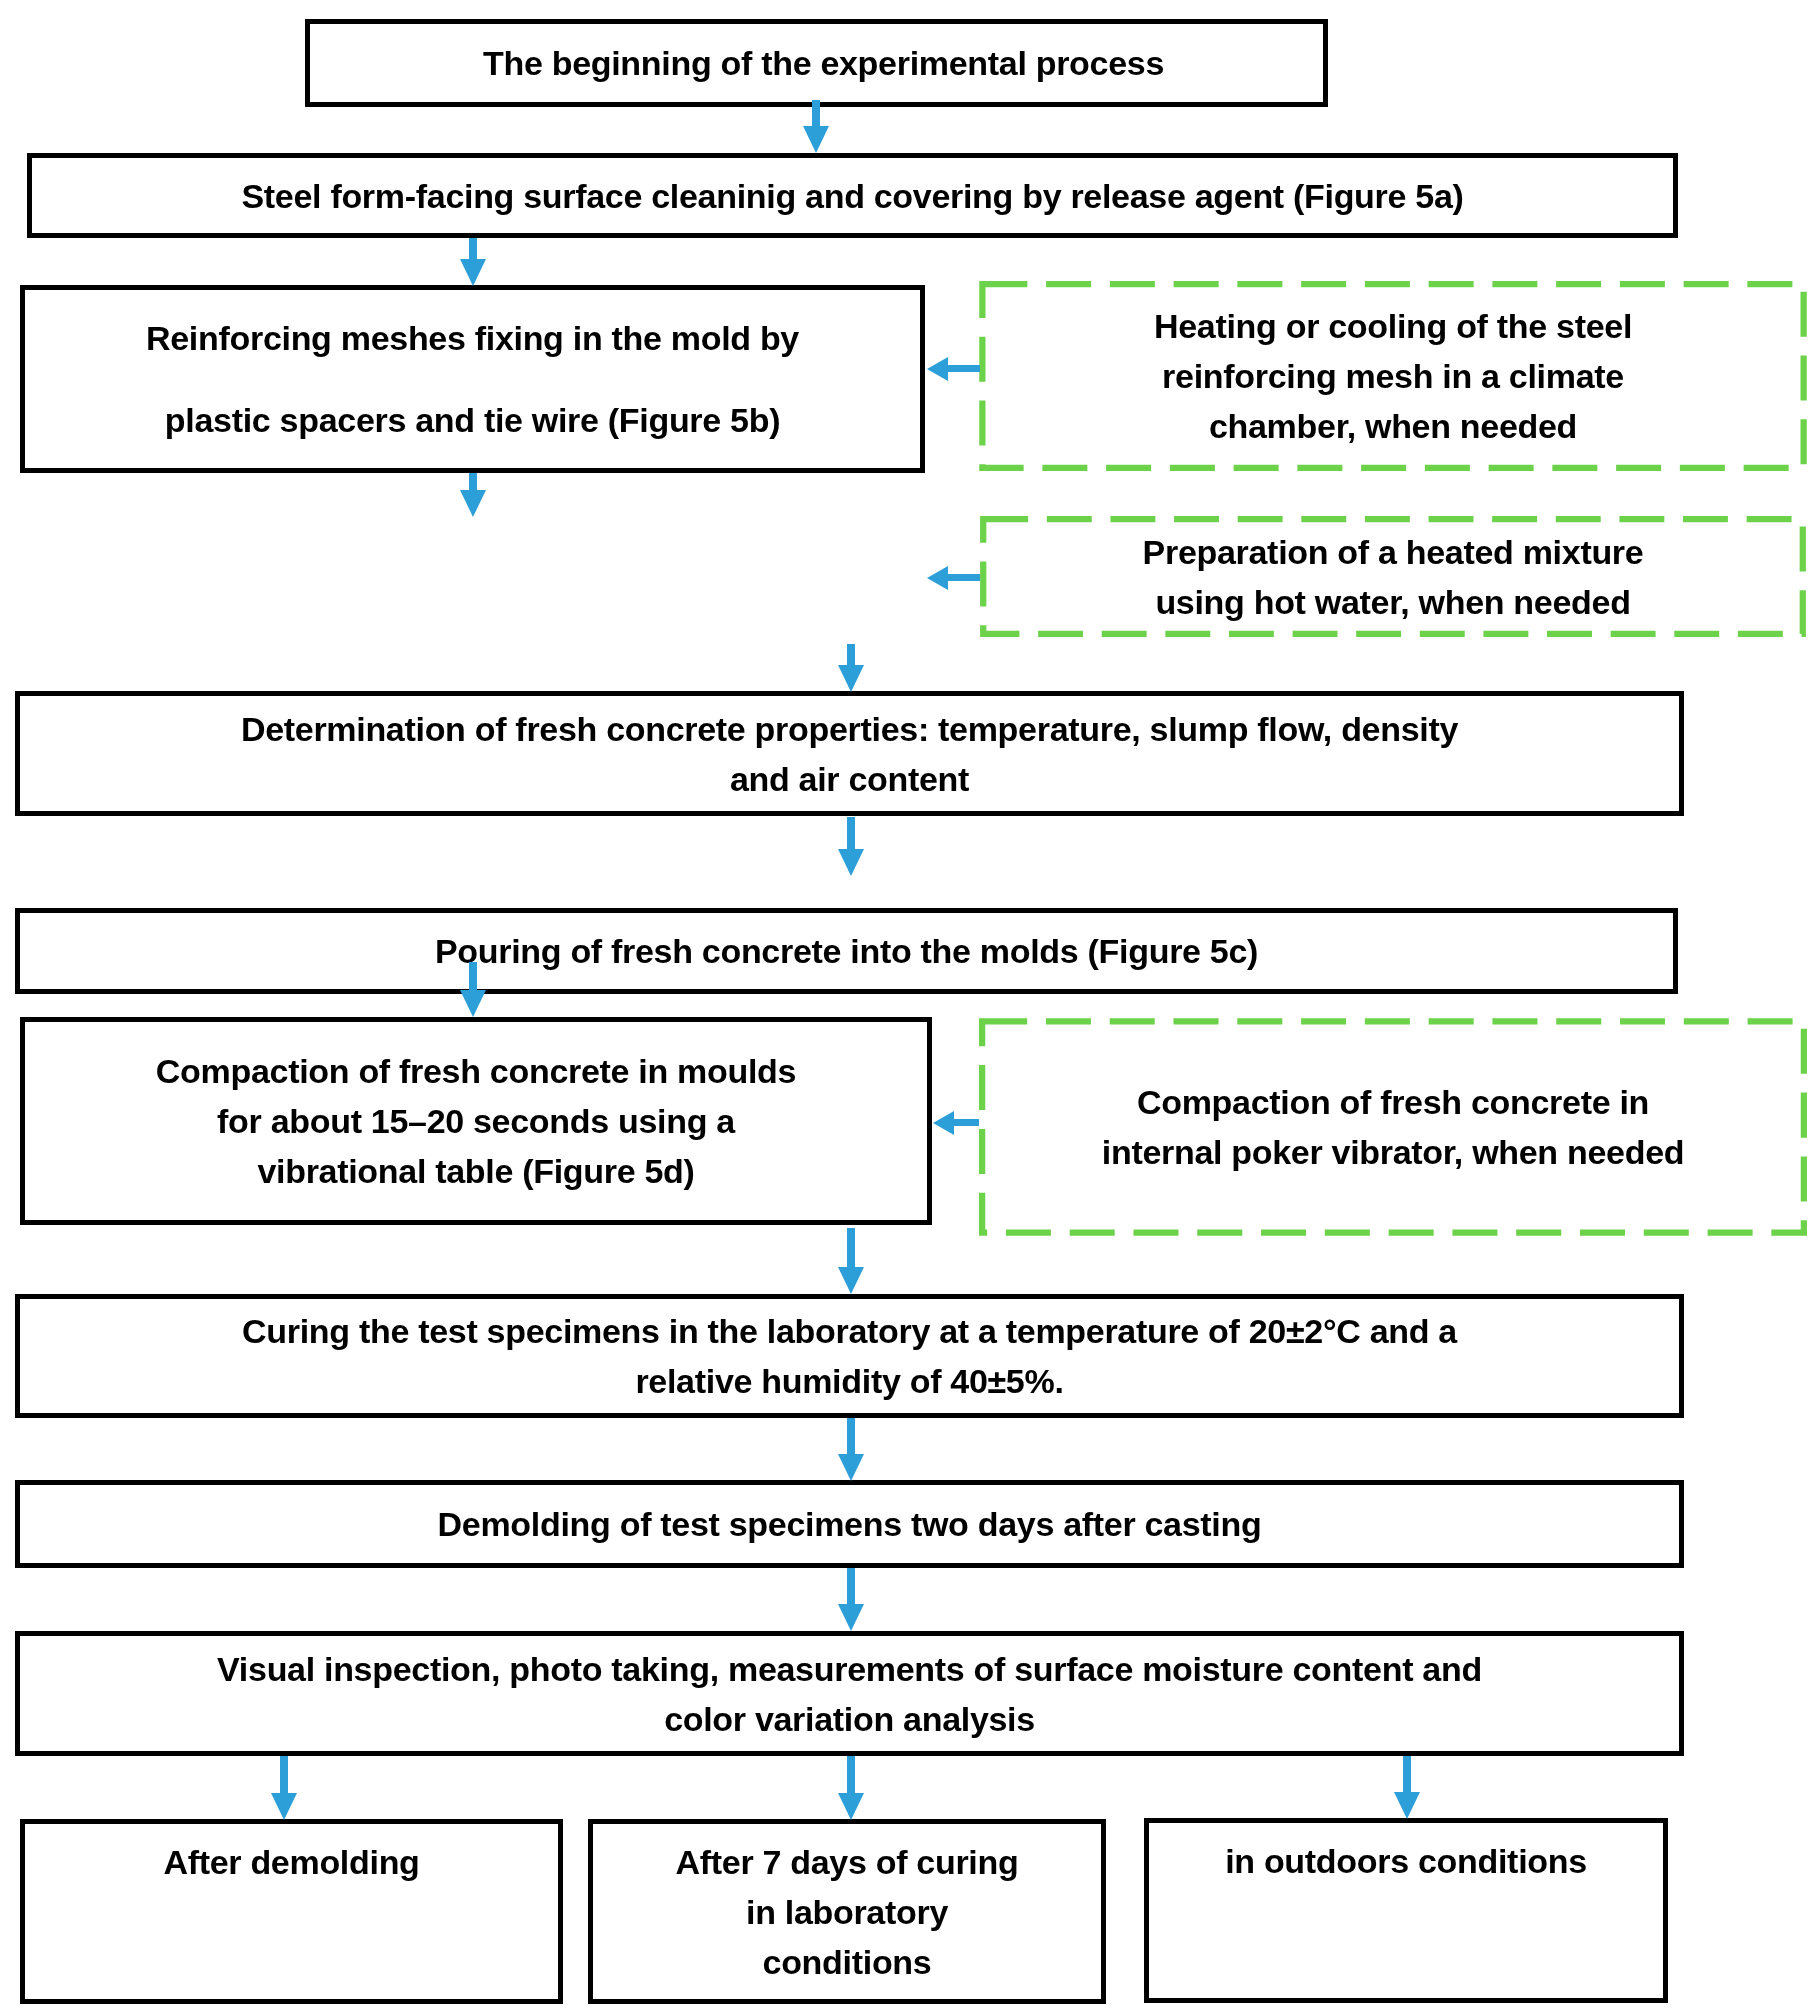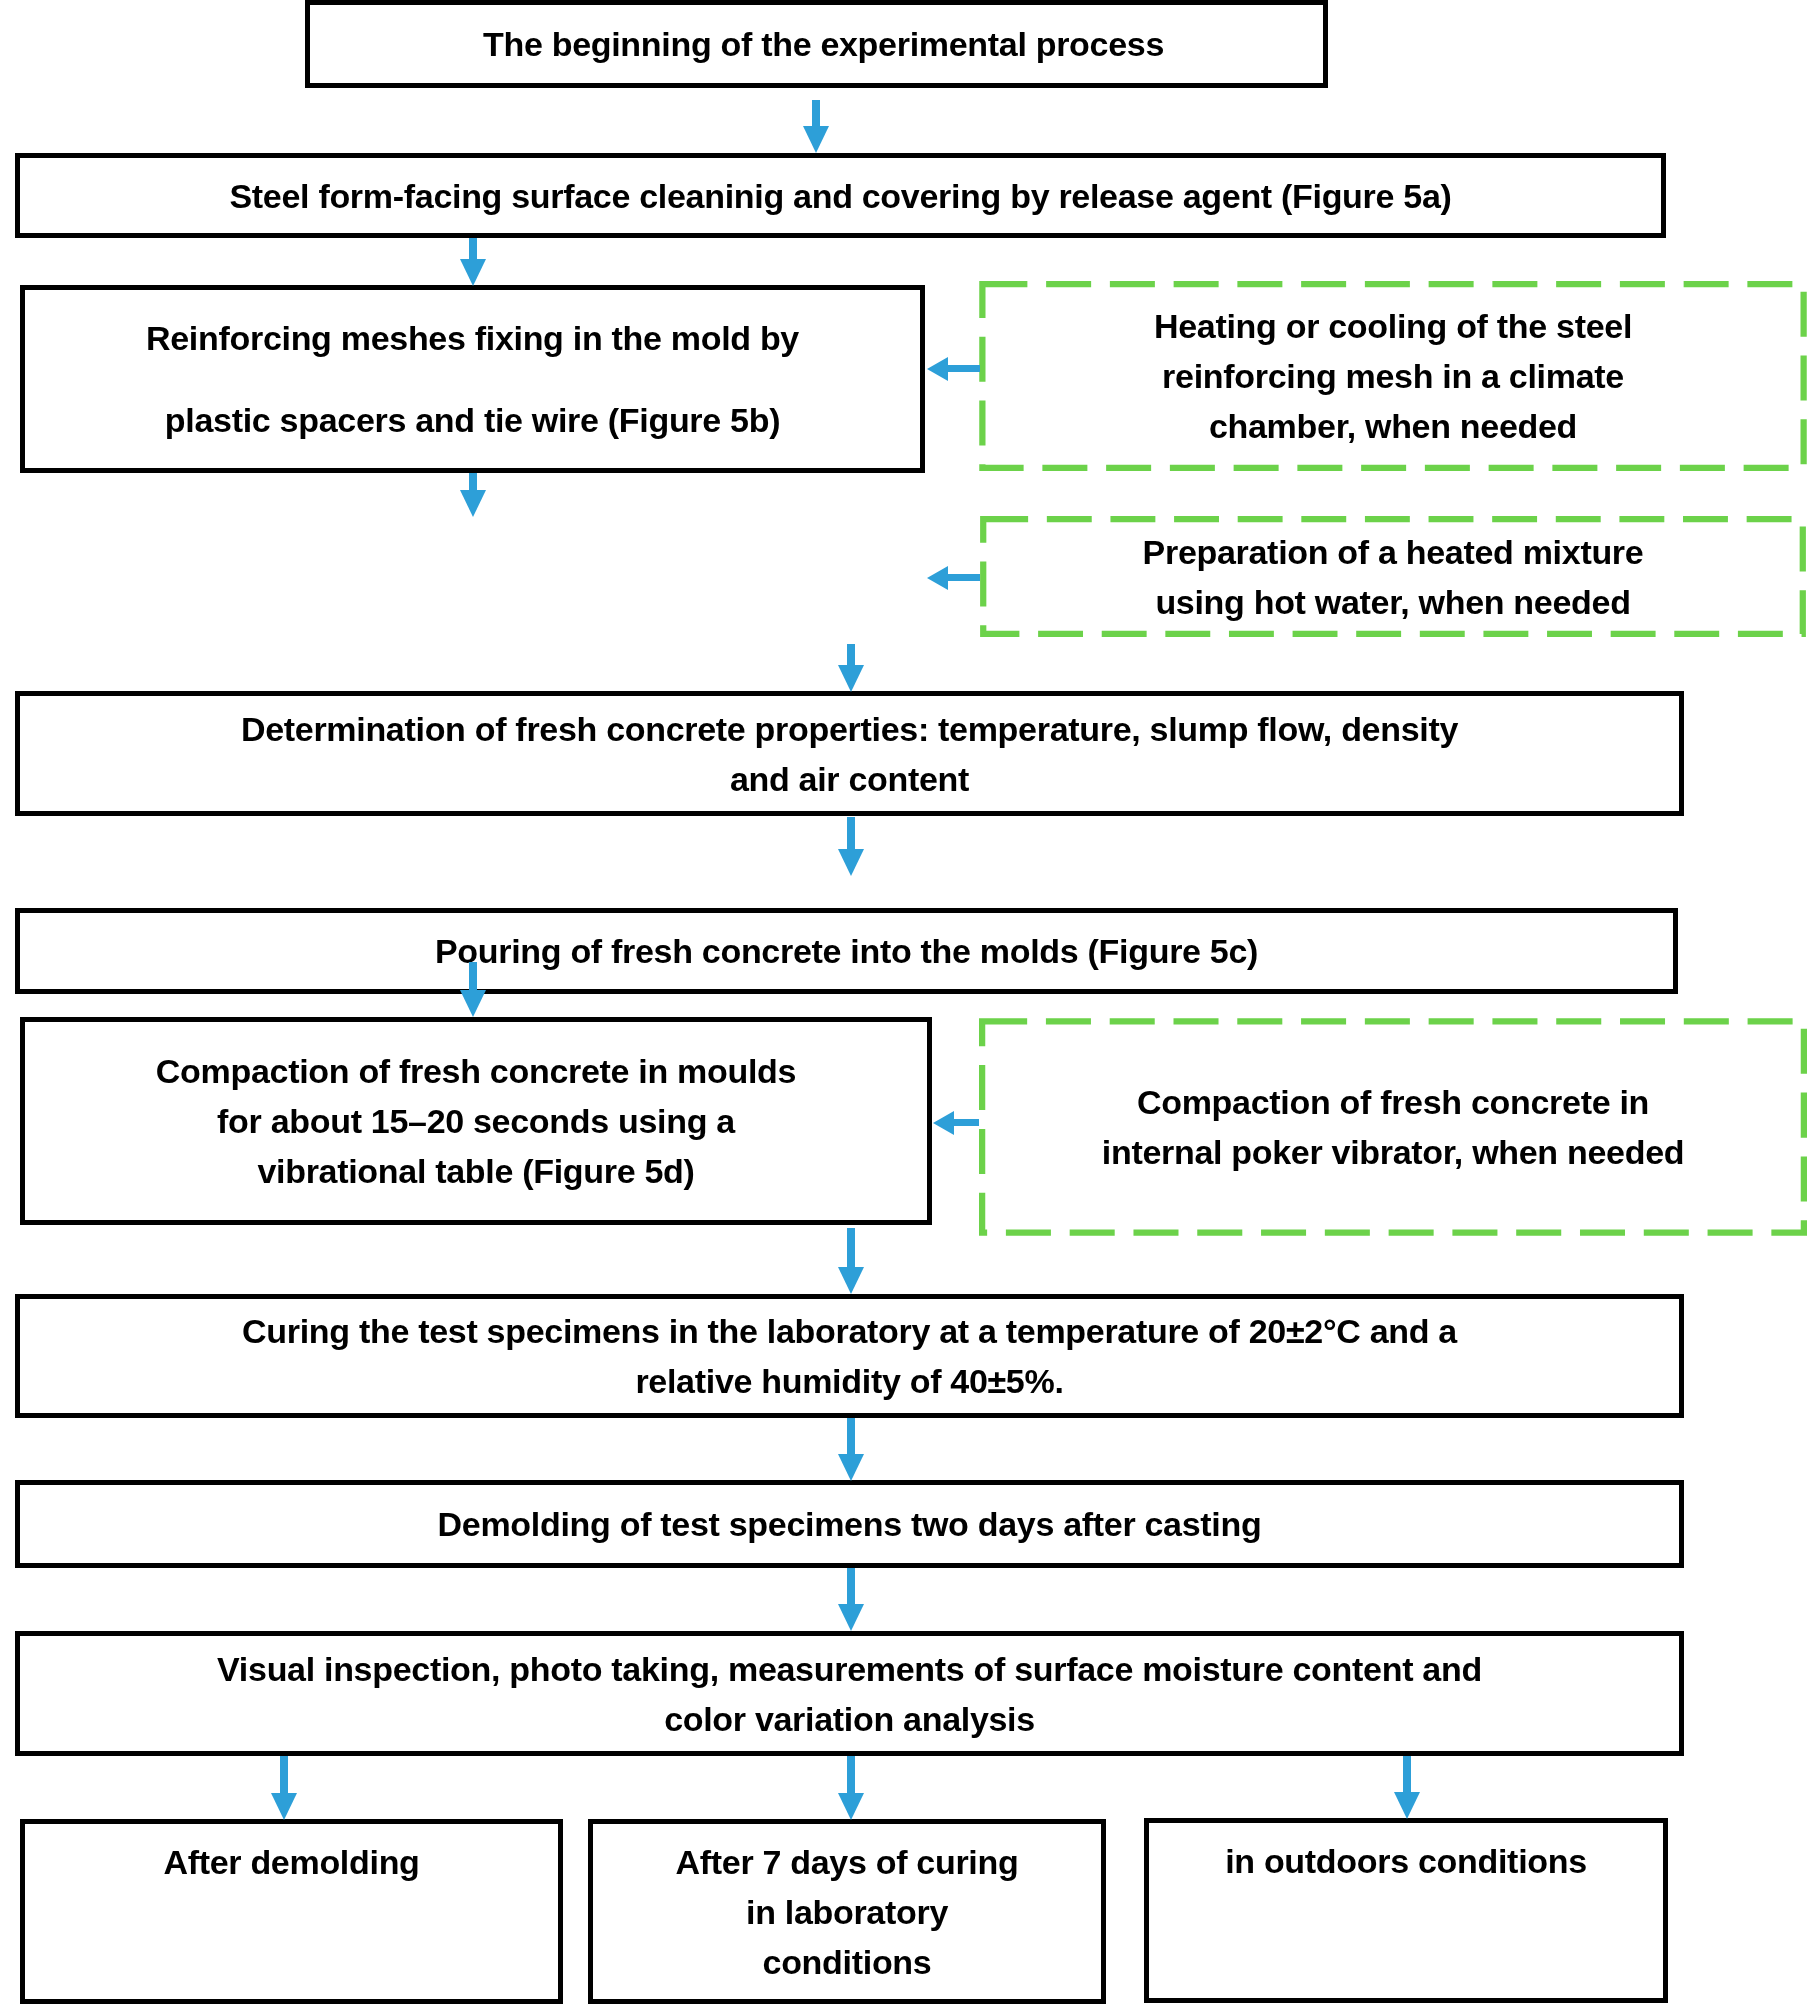--- a/index.html
+++ b/index.html
@@ -52,25 +52,25 @@
     border-bottom:12.5px solid transparent;
     border-right:21px solid #2D9FD8;
   }
   .harrow .shaft{display:block;height:7.5px;flex:1;background:#2D9FD8;}
 </style>
 </head>
 <body>
 
 <div id="canvas">
 
-  <div class="node solid" style="left:305px;top:0;width:1023px;height:88px;padding-left:14px;">
+  <div class="node solid" style="left:305px;top:19px;width:1023px;height:88px;padding-left:14px;">
     <div class="line">The beginning of the experimental process</div>
   </div>
 
-  <div class="node solid" style="left:15px;top:153px;width:1651px;height:85px;">
+  <div class="node solid" style="left:27px;top:153px;width:1651px;height:85px;">
     <div class="line">Steel form-facing surface cleaninig and covering by release agent (Figure 5a)</div>
   </div>
 
   <div class="node solid top-align" style="left:20px;top:285px;width:905px;height:188px;padding-top:22.5px;gap:32px;">
     <div class="line">Reinforcing meshes fixing in the mold by</div>
     <div class="line">plastic spacers and tie wire (Figure 5b)</div>
   </div>
 
   <div class="node green" style="left:979px;top:281px;width:828px;height:190px;">
     <svg width="828" height="190" viewBox="0 0 1324 304">

